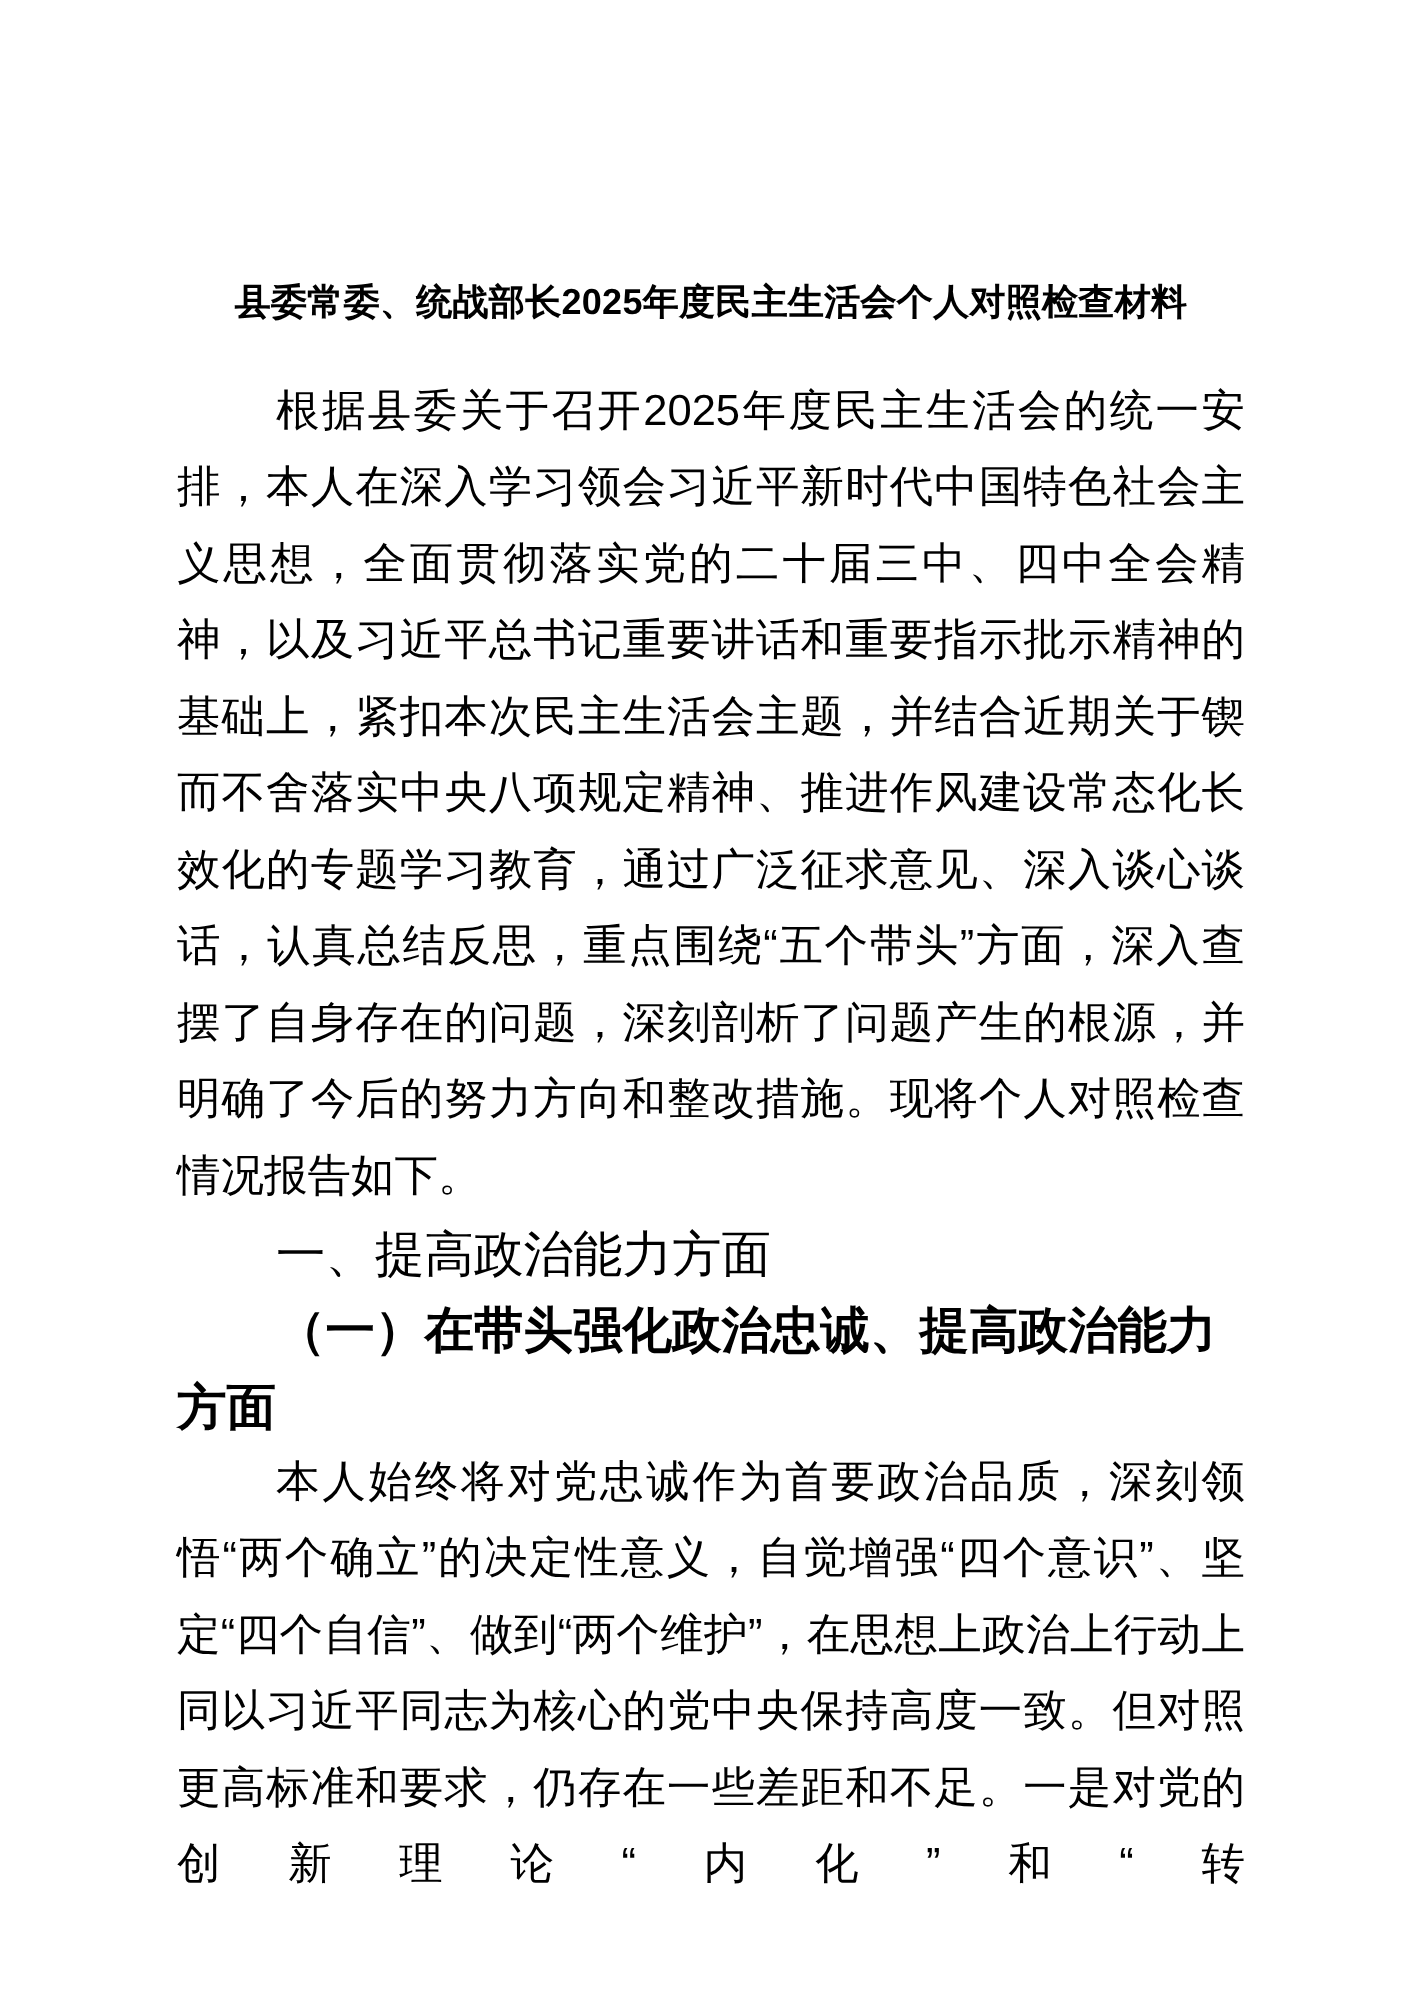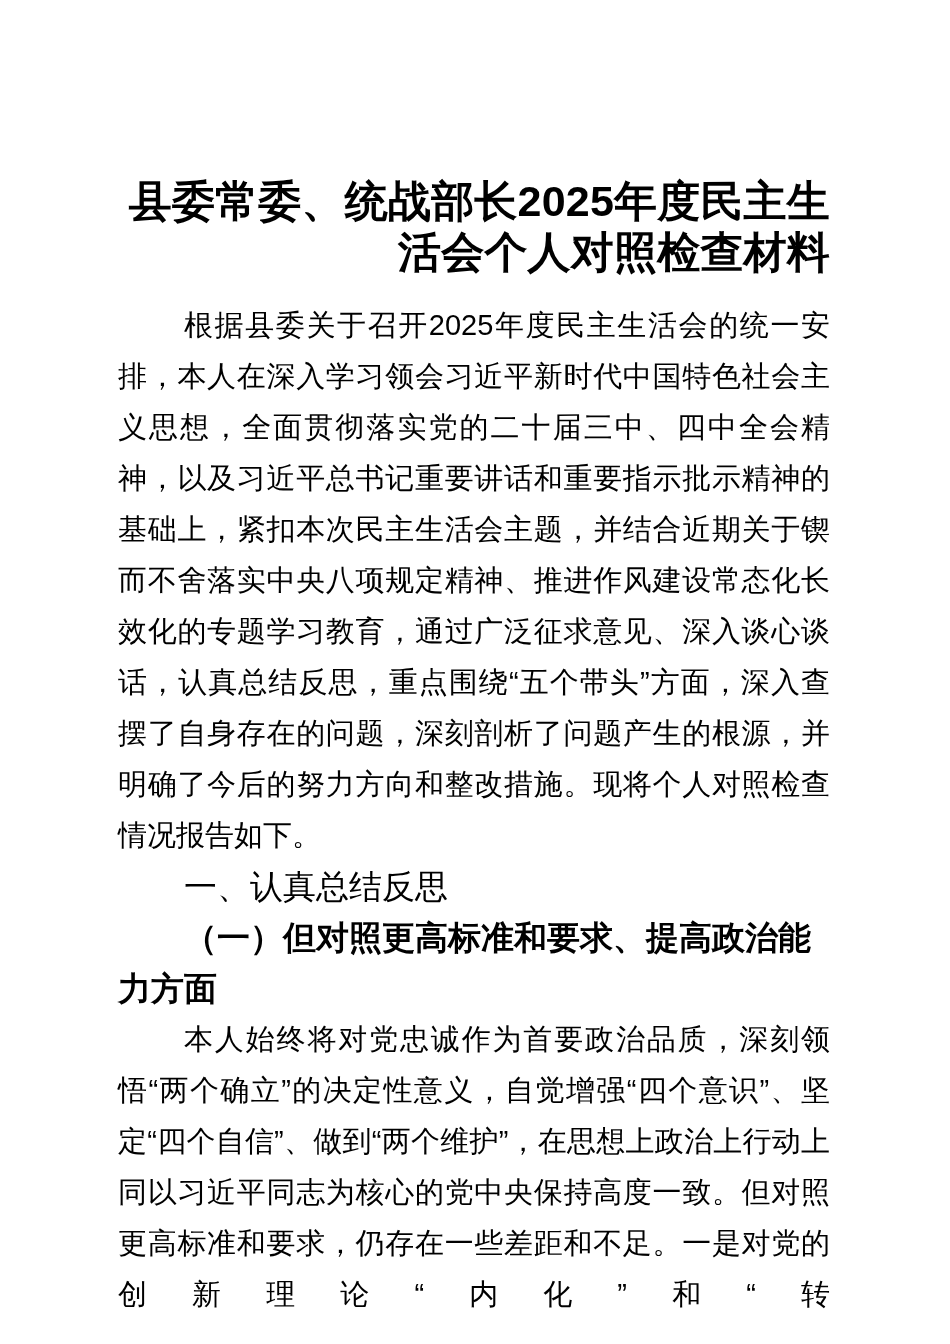--- a/index.html
+++ b/index.html
@@ -17,24 +17,24 @@
   .page {
     position: relative;
     width: 950px;
     height: 1344px;
     box-sizing: border-box;
     padding: 0 120px 0 118px;
   }
   .doc-title {
     margin: 0;
     padding-top: 176px;
-    font-size: 43px;
+    font-size: 24px;
     font-weight: bold;
     line-height: 51px;
-    text-align: right;
+    text-align: center;
     letter-spacing: 0.2px;
     text-indent: 0;
   }
   .body-block {
     margin-top: 22px;
   }
   p.para {
     margin: 0;
     font-size: 29px;
     font-weight: normal;
@@ -70,21 +70,21 @@
 <body>
 
 <div class="page">
 
   <h1 class="doc-title">县委常委、统战部长2025年度民主生活会个人对照检查材料</h1>
 
   <div class="body-block">
 
     <p class="para">根据县委关于召开2025年度民主生活会的统一安排，本人在深入学习领会习近平新时代中国特色社会主义思想，全面贯彻落实党的二十届三中、四中全会精神，以及习近平总书记重要讲话和重要指示批示精神的基础上，紧扣本次民主生活会主题，并结合近期关于锲而不舍落实中央八项规定精神、推进作风建设常态化长效化的专题学习教育，通过广泛征求意见、深入谈心谈话，认真总结反思，重点围绕“五个带头”方面，深入查摆了自身存在的问题，深刻剖析了问题产生的根源，并明确了今后的努力方向和整改措施。现将个人对照检查情况报告如下。</p>
 
-    <p class="heading-num">一、认真总结反思</p>
+    <p class="heading-num">一、提高政治能力方面</p>
 
-    <p class="heading-sub">（一）但对照更高标准和要求、提高政治能力方面</p>
+    <p class="heading-sub">（一）在带头强化政治忠诚、提高政治能力方面</p>
 
     <p class="para para-last">本人始终将对党忠诚作为首要政治品质，深刻领悟“两个确立”的决定性意义，自觉增强“四个意识”、坚定“四个自信”、做到“两个维护”，在思想上政治上行动上同以习近平同志为核心的党中央保持高度一致。但对照更高标准和要求，仍存在一些差距和不足。一是对党的创新理论“内化”和“转</p>
 
   </div>
 
 </div>
 
 </body></html>

